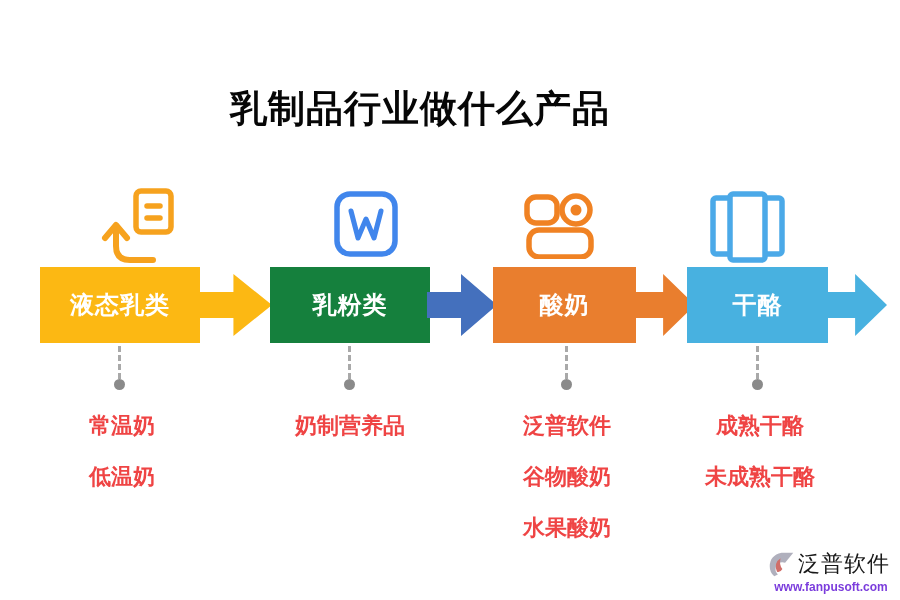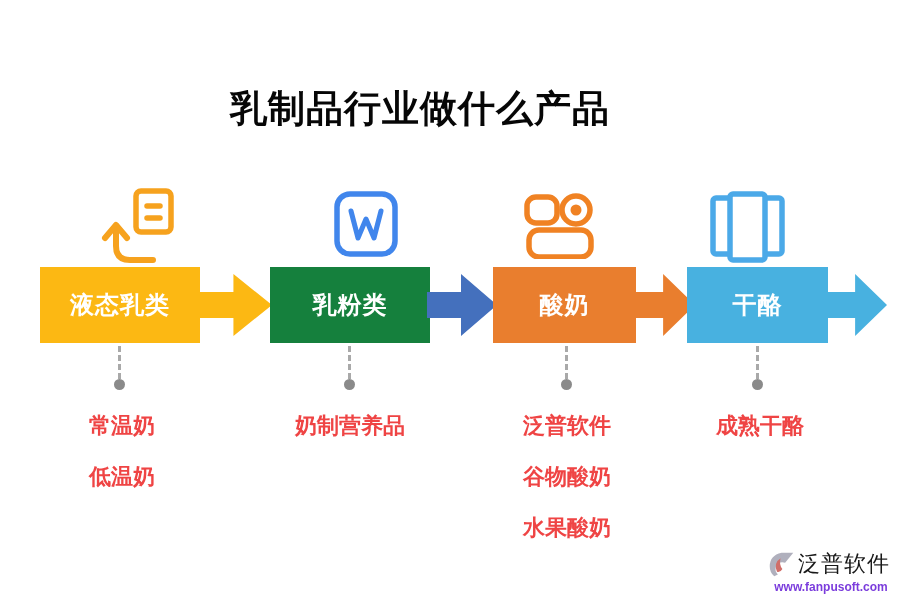--- a/index.html
+++ b/index.html
@@ -132,20 +132,21 @@
   </div>
   <div class="arrow a3" style="color: rgb(72, 177, 224);">
     <svg viewBox="0 0 70 62" preserveAspectRatio="none">
         <polygon points="0,18 34,18 34,0 70,31 34,62 34,44 0,44" fill="currentColor"></polygon>
       </svg>
   </div>
   <div class="dash d3"></div>
   <div class="dot dt3"></div>
   <div class="col c3">
     <div class="item">成熟干酪</div>
+    <div class="item">未成熟干酪</div>
   </div>
 
   <div class="watermark">
     <div class="wm-row">
       <span class="wm-glyph">
         <svg viewBox="0 0 32 32">
           <path d="M3 18 Q3 6 16 3 L29 3 L20 14 Q13 12 10 18 Q8 23 12 27 L8 29 Q3 25 3 18 Z" fill="#A8A8B6"></path>
           <path d="M11 24 Q7 14 15 9 Q13 16 17 21 Q15 25 11 24 Z" fill="#CC5F59"></path>
         </svg>
       </span>

